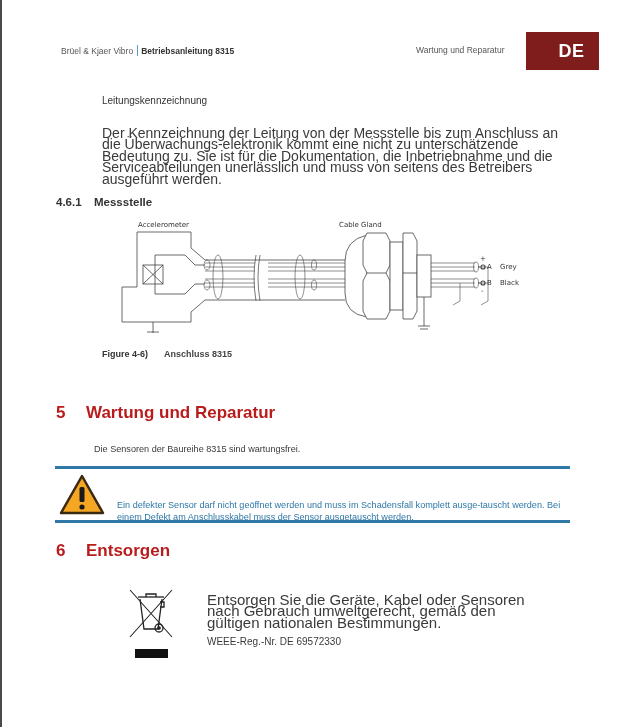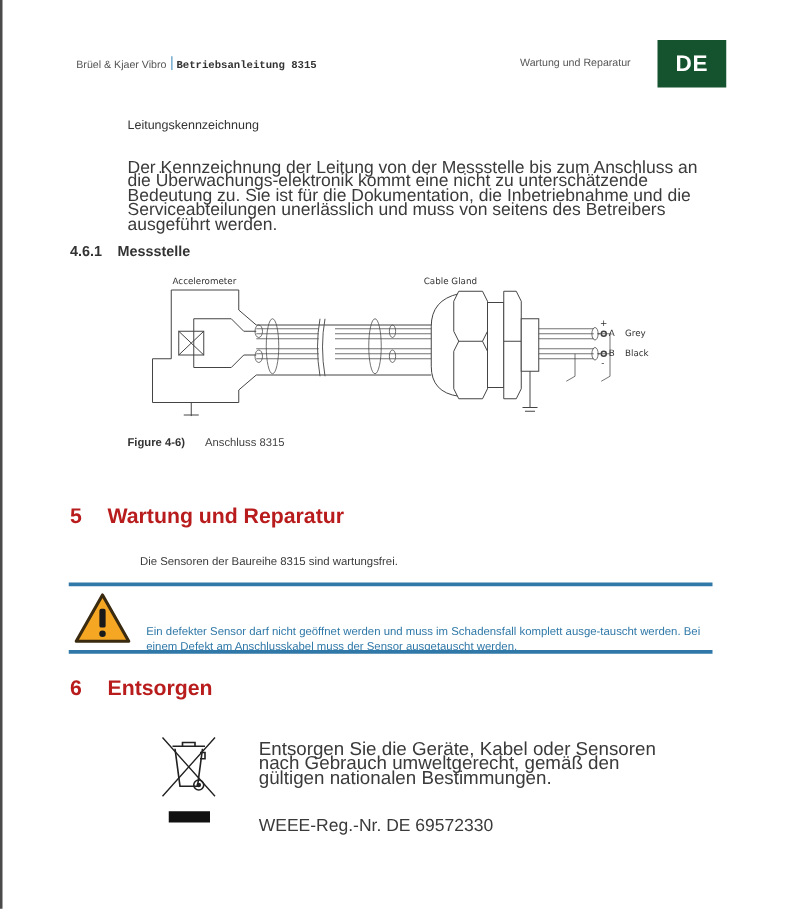--- a/index.html
+++ b/index.html
@@ -6,49 +6,49 @@
   body {
     width: 634px; height: 727px; position: relative; overflow: hidden;
     background: #ffffff;
     font-family: "Liberation Sans", sans-serif;
     color: #3a3a3a;
   }
   .page-border { position: absolute; left: 0; top: 0; width: 2px; height: 727px; background: #4a4a4a; }
 
   .hdr-left { position: absolute; left: 61px; top: 45px; font-size: 8.5px; color: #555; white-space: nowrap; }
   .hdr-left .sep { display: inline-block; width: 1px; height: 11px; background: #5b9bc4; vertical-align: -2px; margin: 0 3px 0 4px; }
-  .hdr-left b { color: #333; font-weight: bold; font-family: Liberation Mono, monospace; }
+  .hdr-left b { color: #333; font-weight: bold; }
   .hdr-right { position: absolute; left: 416px; top: 45px; font-size: 8.5px; color: #555; white-space: nowrap; }
-  .lang-badge { position: absolute; left: 526px; top: 32px; width: 55px; height: 38px; background: #14532d; color: #fff;
-    font-weight: bold; font-size: 18px; display: flex; align-items: center; justify-content: center; letter-spacing: 0.5px; }
+  .lang-badge { position: absolute; left: 526px; top: 32px; width: 55px; height: 38px; background: #7f1d1d; color: #fff;
+    font-weight: bold; font-size: 18px; display: flex; align-items: center; justify-content: center; letter-spacing: 0.5px; padding-left: 18px; }
 
   .subhead { position: absolute; left: 102px; top: 95px; font-size: 10px; font-weight: normal; color: #333; }
   .para { position: absolute; left: 102px; top: 128px; width: 470px; font-size: 14px; line-height: 11.4px; color: #3a3a3a; }
 
   .sec-461 { position: absolute; left: 56px; top: 196px; font-size: 11.5px; font-weight: bold; color: #333; }
   .sec-461 .num { display: inline-block; width: 38px; }
 
   .diagram { position: absolute; left: 110px; top: 215px; width: 420px; height: 118px; }
   .diagram text { font-family: "DejaVu Sans", sans-serif; font-size: 7px; fill: #333; }
 
-  .caption { position: absolute; left: 102px; top: 349px; font-size: 9px; color: #444; white-space: nowrap; }
+  .caption { position: absolute; left: 102px; top: 349px; font-size: 9px; color: #444; white-space: nowrap; font-weight: bold; }
   .caption b { color: #333; margin-right: 16px; }
 
   .h1 { position: absolute; left: 56px; top: 403px; font-size: 17px; font-weight: bold; color: #b91c1c; white-space: nowrap; }
   .h1 .num { display: inline-block; width: 30px; }
 
-  .para2 { position: absolute; left: 112px; top: 444px; font-size: 9.1px; color: #3a3a3a; white-space: nowrap; }
+  .para2 { position: absolute; left: 94px; top: 444px; font-size: 9.1px; color: #3a3a3a; white-space: nowrap; }
 
   .warn-rule { position: absolute; left: 55px; width: 515px; height: 3px; background: #2f78a7; }
   .warn-icon { position: absolute; left: 59px; top: 474px; width: 46px; height: 41px; }
   .warn-text { position: absolute; left: 117px; top: 499px; width: 455px; font-size: 9.1px; line-height: 12px; color: #2f78a7; }
 
   .weee-icon { position: absolute; left: 126px; top: 585px; width: 50px; height: 75px; }
   .disp-text { position: absolute; left: 207px; top: 594px; width: 330px; font-size: 15px; line-height: 11.4px; color: #3a3a3a; }
-  .weee-reg { position: absolute; left: 207px; top: 636px; font-size: 14px; color: #3a3a3a; white-space: nowrap; margin-top: 16px; }
+  .weee-reg { position: absolute; left: 207px; top: 636px; font-size: 10px; color: #3a3a3a; white-space: nowrap; }
 </style>
 </head>
 <body>
 
 <div class="page-border"></div>
 
 <div class="hdr-left">
   <span>Brüel &amp; Kjaer Vibro</span><span class="sep"></span><b>Betriebsanleitung 8315</b>
 </div>
 <div class="hdr-right">Wartung und Reparatur</div>

